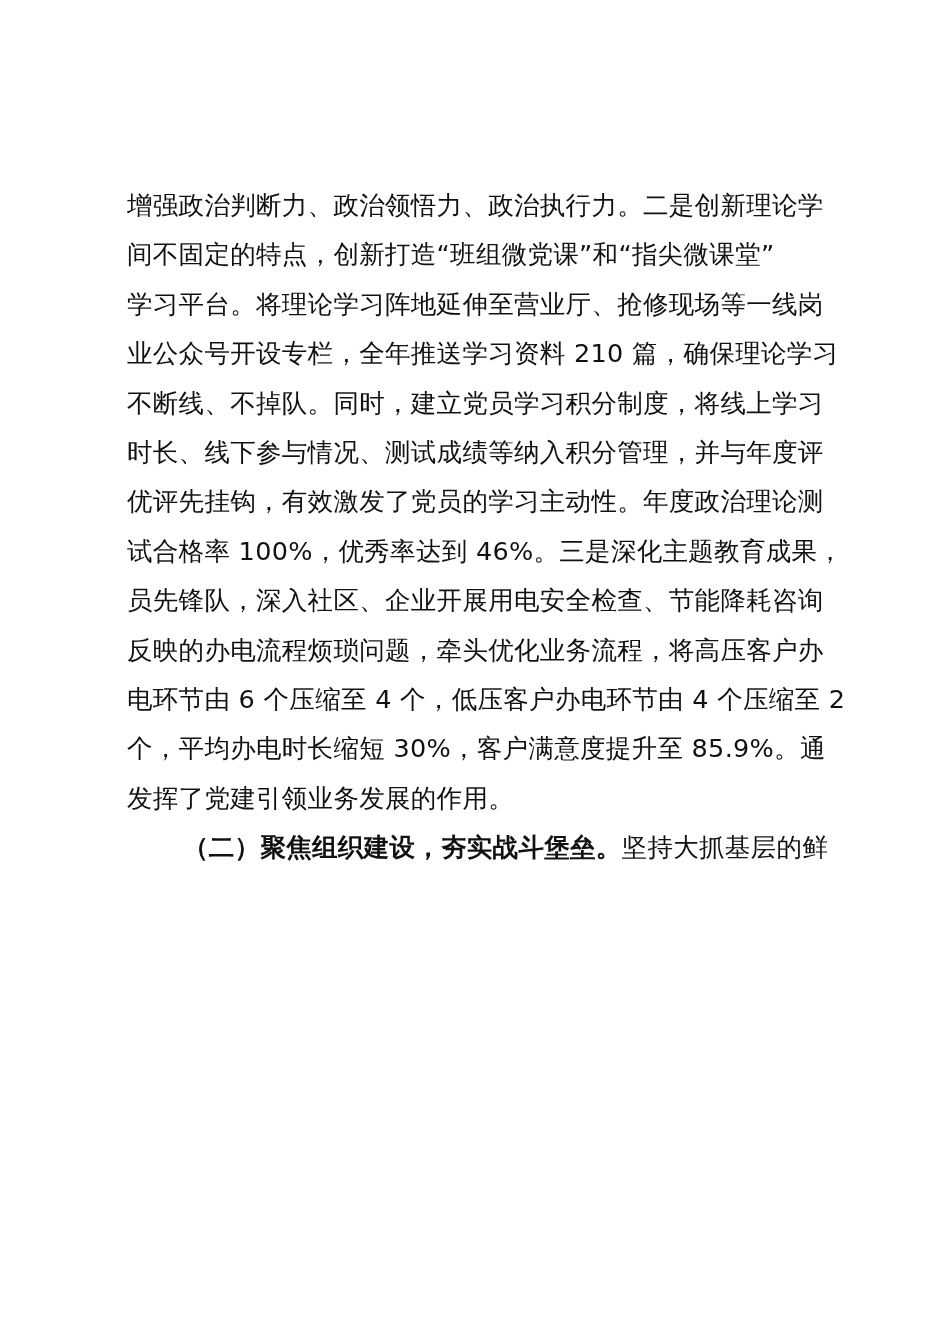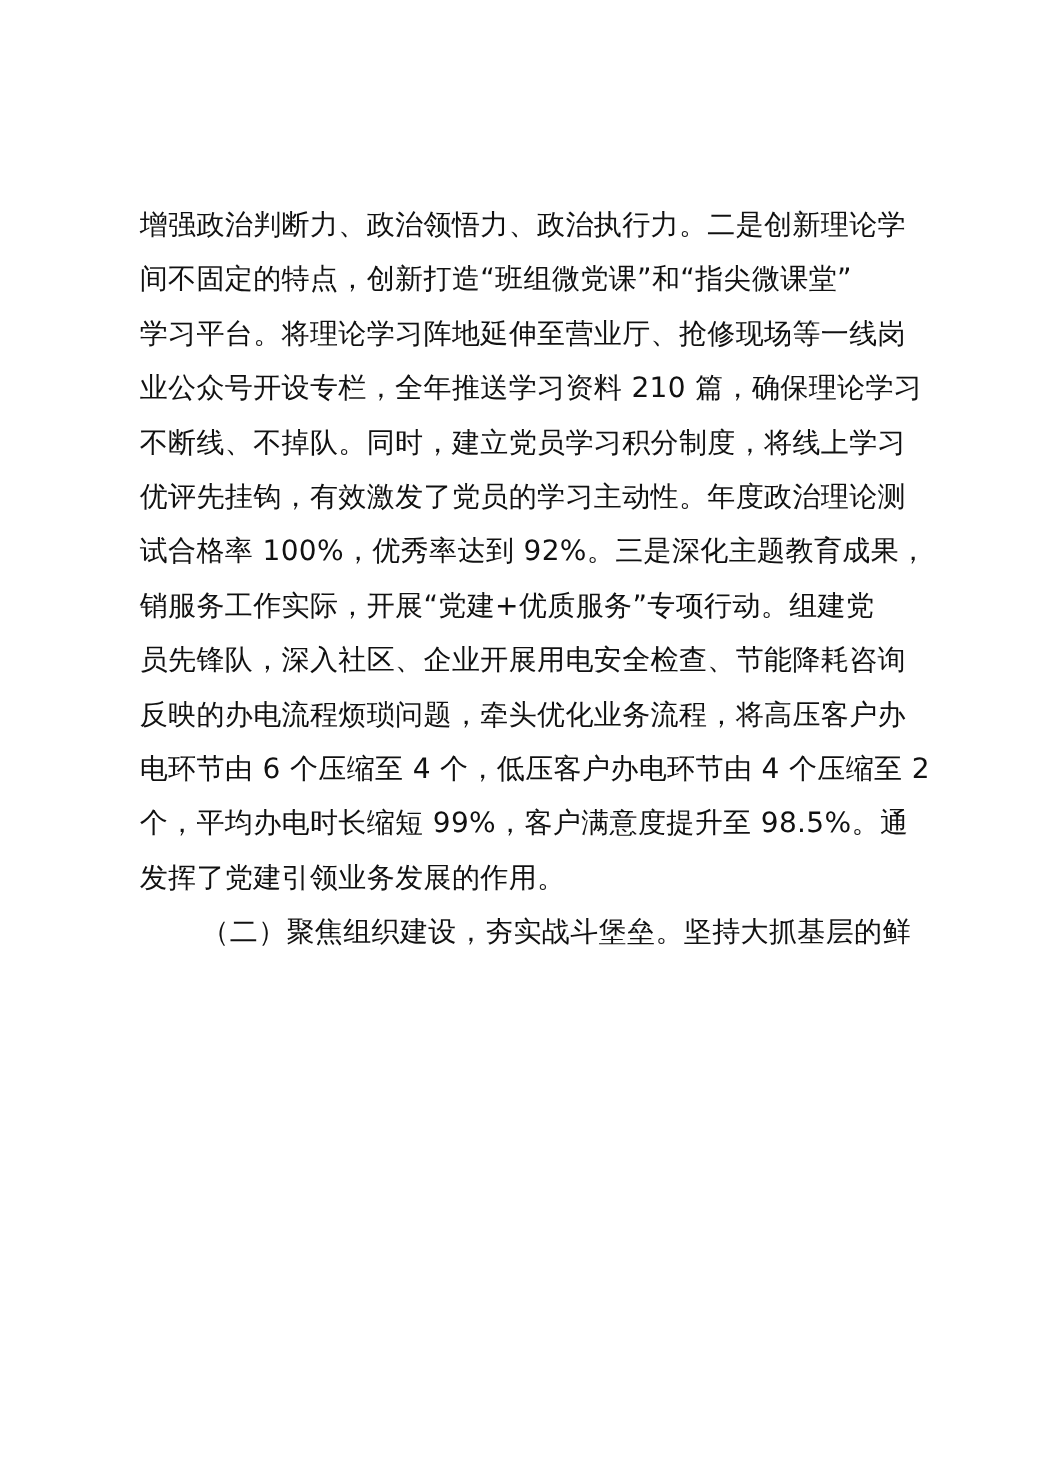--- a/index.html
+++ b/index.html
@@ -10,37 +10,37 @@
   .content {
     position: absolute; left: 127px; top: 181px; width: 708px;
   }
   .line {
     height: 49.4px; line-height: 49.4px;
     font-family: "DejaVu Sans", "Liberation Sans", sans-serif;
     font-size: 25.5px; color: #111111; white-space: nowrap;
     letter-spacing: 0.3px;
   }
   .indent { padding-left: 56px; }
-  .bold { font-weight: normal; }
+  .bold { font-weight: bold; }
 </style>
 </head>
 <body>
 
 <div class="page">
   <div class="content">
     <div>
       <div class="line">增强政治判断力、政治领悟力、政治执行力。二是创新理论学</div>
       <div class="line">间不固定的特点，创新打造“班组微党课”和“指尖微课堂”</div>
       <div class="line">学习平台。将理论学习阵地延伸至营业厅、抢修现场等一线岗</div>
       <div class="line">业公众号开设专栏，全年推送学习资料 210 篇，确保理论学习</div>
       <div class="line">不断线、不掉队。同时，建立党员学习积分制度，将线上学习</div>
+      <div class="line">时长、线下参与情况、测试成绩等纳入积分管理，并与年度评</div>
       <div class="line">优评先挂钩，有效激发了党员的学习主动性。年度政治理论测</div>
-      <div class="line">试合格率 100%，优秀率达到 92%。三是深化主题教育成果，</div>
-      <div class="line">销服务工作实际，开展“党建+优质服务”专项行动。组建党</div>
+      <div class="line">试合格率 100%，优秀率达到 46%。三是深化主题教育成果，</div>
       <div class="line">员先锋队，深入社区、企业开展用电安全检查、节能降耗咨询</div>
       <div class="line">反映的办电流程烦琐问题，牵头优化业务流程，将高压客户办</div>
       <div class="line">电环节由 6 个压缩至 4 个，低压客户办电环节由 4 个压缩至 2</div>
-      <div class="line">个，平均办电时长缩短 99%，客户满意度提升至 98.5%。通</div>
+      <div class="line">个，平均办电时长缩短 30%，客户满意度提升至 85.9%。通</div>
       <div class="line">发挥了党建引领业务发展的作用。</div>
     </div>
     <div class="line indent"><span class="bold">（二）聚焦组织建设，夯实战斗堡垒。</span><span>坚持大抓基层的鲜</span></div>
   </div>
 </div>
 
 </body></html>

